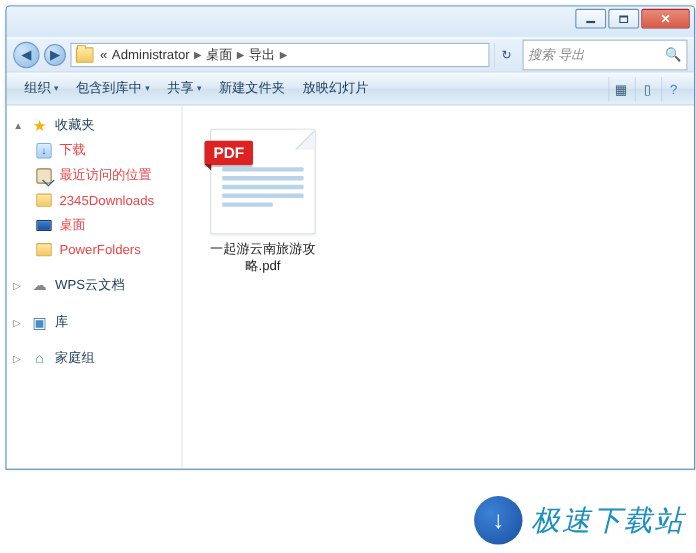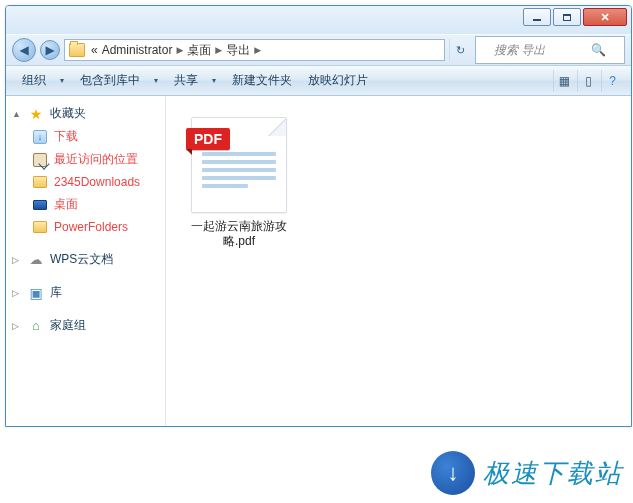--- a/index.html
+++ b/index.html
@@ -17,26 +17,26 @@
 
 .addrrow { height: 32px; background: linear-gradient(#e9f2fb,#dce9f6); display: flex; align-items: center; padding: 0 6px; gap:4px; border-top:1px solid #f4faff; border-bottom:1px solid #b9cee1;}
 .navback, .navfwd { width:24px; height:24px; border-radius:50%; background: radial-gradient(circle at 30% 30%, #cfe6fb, #8bb8df); border:1px solid #6a99c4; display:flex; align-items:center; justify-content:center; color:#2c5a86; font-size:12px; }
 .navfwd { width:20px; height:20px; }
 .addrbox { flex:1; height:22px; background:#fff; border:1px solid #9bb8d4; display:flex; align-items:center; padding:0 4px; font-size:12px; color:#333; }
 .addrbox .seg { padding:0 2px; }
 .addrbox .chev { color:#666; padding:0 2px; font-size:9px; }
 .folder-icon-sm { width:16px; height:14px; background:linear-gradient(#ffe9a8,#f6c75e); border:1px solid #d6a93f; border-radius:1px; margin-right:4px; position:relative; }
 .folder-icon-sm::before { content:""; position:absolute; top:-3px; left:0; width:6px; height:3px; background:#ffe9a8; border:1px solid #d6a93f; border-bottom:none; border-radius:1px 1px 0 0;}
 .refresh { width:22px; height:22px; border-left:1px solid #cbdced; display:flex; align-items:center;justify-content:center; color:#2c5a86; font-size:11px;}
-.searchbox { width:150px; height:28px; background:#fff; border:1px solid #9bb8d4; display:flex; align-items:center; padding:0 18px; font-size:12px; color:#888; font-style:italic; }
+.searchbox { width:150px; height:28px; background:#fff; border:1px solid #9bb8d4; display:flex; align-items:center; padding:0 4px; font-size:12px; color:#888; font-style:italic; }
 .searchbox .mag { margin-left:auto; font-style:normal; color:#5a7fa6; }
 
 
 .toolbar { height:30px; background: linear-gradient(#f4fafe,#dce9f4 48%, #cfe1f0 52%, #e4eff9); border-bottom:1px solid #b0c8dd; display:flex; align-items:center; padding:0 8px; font-size:12px; color:#1a3b5a; }
-.toolbar .titem { padding:0 8px; height:100%; display:flex; align-items:center; gap:14px; }
+.toolbar .titem { padding:0 8px; height:100%; display:flex; align-items:center; gap:3px; }
 .toolbar .titem .dd { font-size:8px; color:#3a5a7a; }
 .toolbar .spacer { flex:1; }
 .toolbar .ricon { width:22px; height:22px; display:flex; align-items:center; justify-content:center; color:#3a5a7a; margin-left:2px; border-left:1px solid rgba(180,200,220,0.6); }
 
 
 .body { flex:1; display:flex; overflow:hidden; background:#fff; }
 .nav { width:160px; border-right:1px solid #e0e7ee; overflow:hidden; font-size:12px; padding:6px 0; }
 .nav .group { margin-bottom:10px; }
 .nav .hdr { display:flex; align-items:center; gap:6px; padding:3px 6px; color:#1a3b5a; }
 .nav .hdr .exp { font-size:9px; color:#777; width:10px; }

